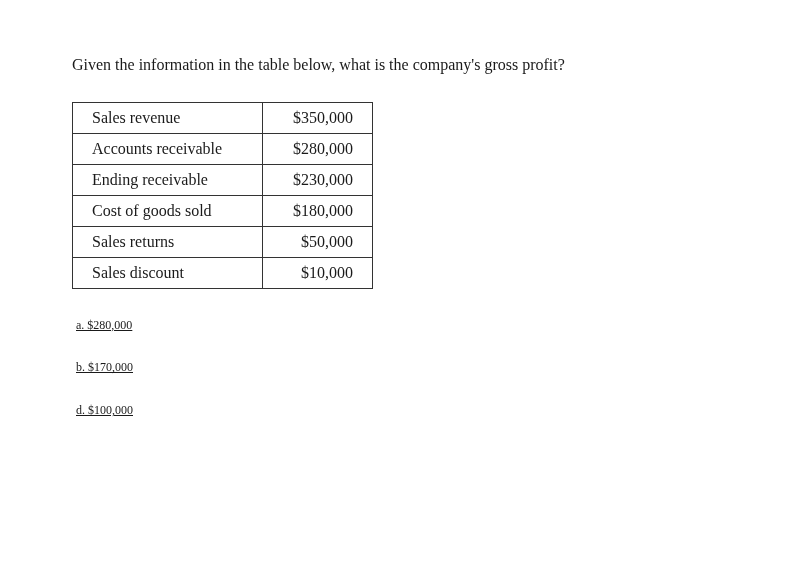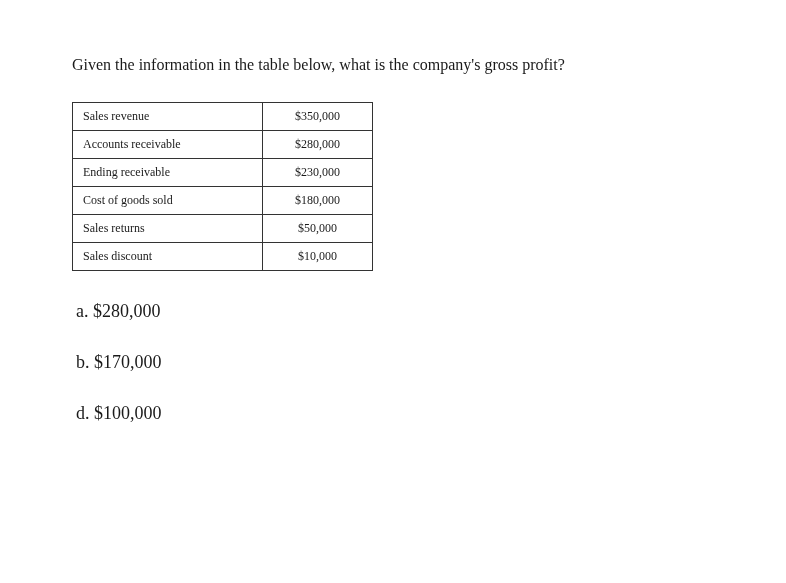--- a/index.html
+++ b/index.html
@@ -24,44 +24,45 @@
       font-size: 16px;
     }
 
     .data-table {
       border-collapse: collapse;
       margin-bottom: 24px;
     }
 
     .data-table td {
       border: 1px solid #333;
-      padding: 6px 10px;
-      font-size: 12px;
+      padding: 6px 19px;
+      font-size: 16px;
       white-space: nowrap;
     }
 
     .data-table td:first-child {
       width: 190px;
     }
 
     .data-table td:last-child {
-      text-align: center;
+      text-align: right;
       width: 110px;
     }
 
     .answer-options {
       display: flex;
       flex-direction: column;
       gap: 18px;
       margin-top: 8px;
     }
 
     .answer-option {
-      font-size: 18px;
+      font-size: 12px;
       line-height: 1.4;
+      text-decoration: underline;
     }
   </style>
 </head>
 <body>
 
 <p class="question-text">Given the information in the table below, what is the company's gross profit?</p>
 
 <table class="data-table">
   <tbody id="table-body">
       <tr>

